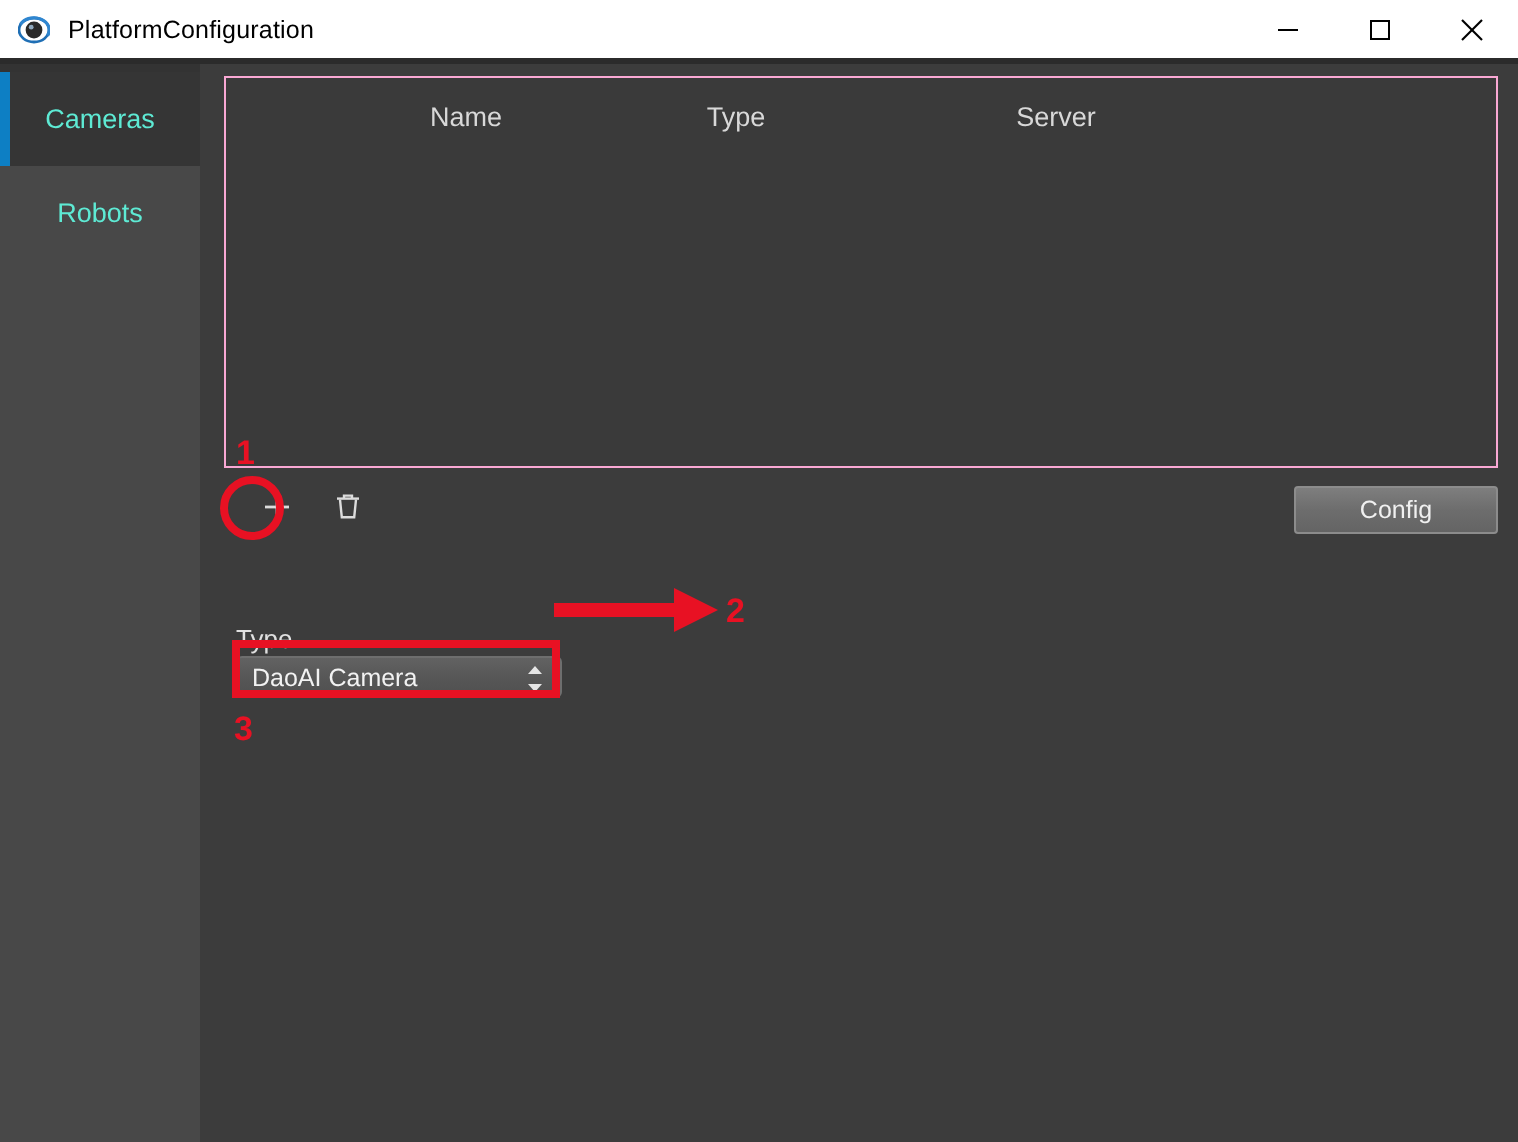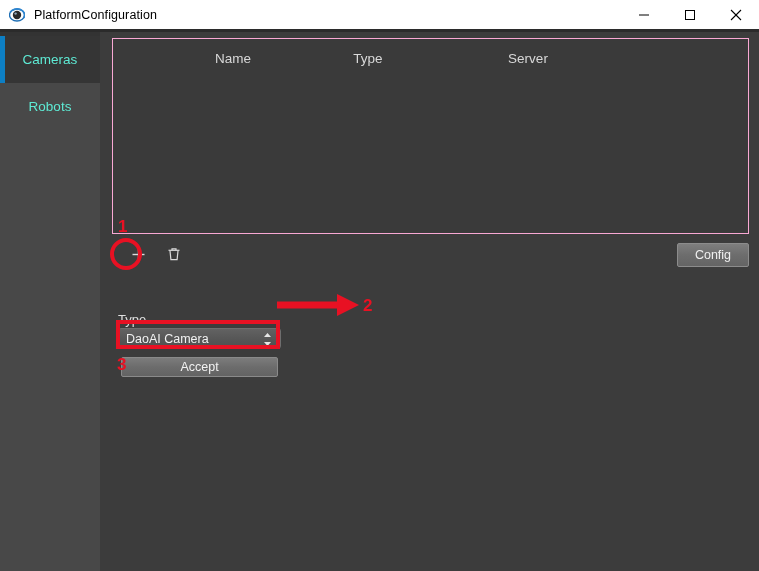--- a/index.html
+++ b/index.html
@@ -118,21 +118,21 @@
     position: absolute; top: 0;
     width: 26px; height: 28px;
     display: flex; align-items: center; justify-content: center;
     color: #dcdcdc;
   }
   #tool-add { left: 13px; }
   #tool-del { left: 49px; }
 
   .config-btn {
     position: absolute; right: 0; top: 1px;
-    width: 72px; height: 24px;
+    width: 102px; height: 24px;
     background: linear-gradient(180deg,#7e7e7e 0%,#6d6d6d 50%,#646464 100%);
     border: 1px solid #8c8c8c;
     border-radius: 2px;
     color: #f0f0f0;
     font-size: 12.5px;
     display: flex; align-items: center; justify-content: center;
   }
 
   
   .type-label {
@@ -272,21 +272,20 @@
     <div class="type-select">
       <span class="val">DaoAI Camera</span>
       <span class="spin">
         <svg width="9" height="15" viewBox="0 0 9 15">
           <polygon points="4.5,1 8,5 1,5" fill="#e6e6e6"></polygon>
           <polygon points="4.5,14 8,10 1,10" fill="#e6e6e6"></polygon>
         </svg>
       </span>
     </div>
 
-    <div class="accept-btn">Accept</div>
 
   </div>
 
   <div class="anno" style="left:0;top:0;width:759px;height:571px;">
 
     <div class="anno-num" style="left:118px; top:217px;">1</div>
     <div class="anno-circle" style="left:110px; top:238px; width:32px; height:32px;"></div>
 
     <svg style="position:absolute; left:275px; top:292px;" width="90" height="26" viewBox="0 0 90 26">
       <line x1="2" y1="13" x2="70" y2="13" stroke="#e81123" stroke-width="7"></line>

